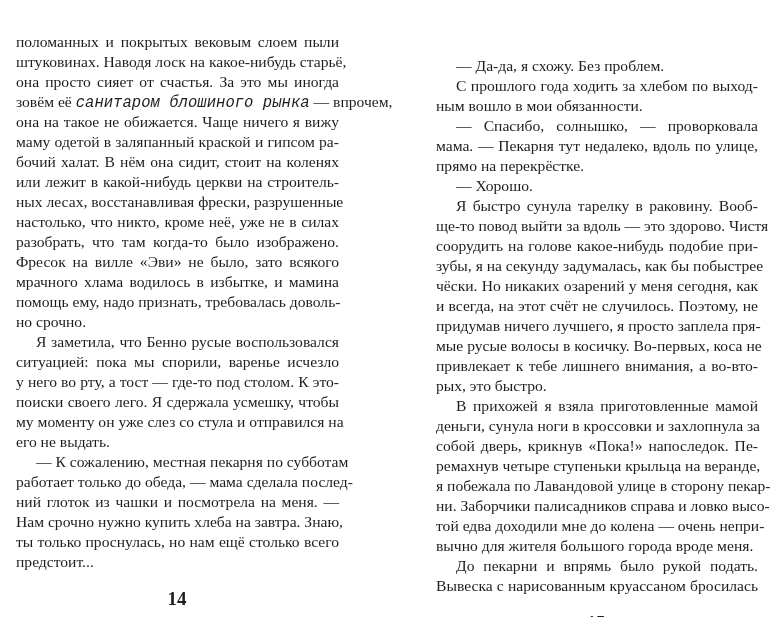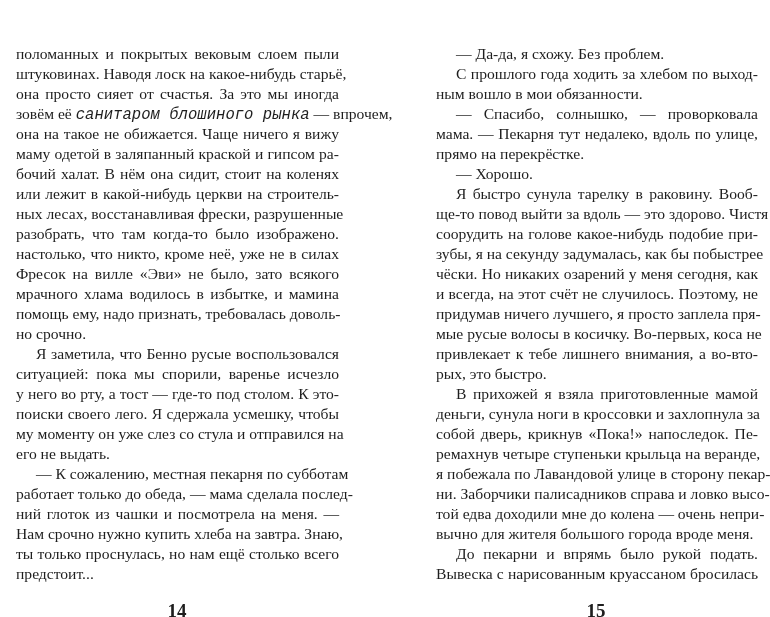--- a/index.html
+++ b/index.html
@@ -1,20 +1,20 @@
 <!DOCTYPE html>
 <html><head>
 <meta charset="utf-8">
 <style>
   html, body { margin: 0; padding: 0; background: #ffffff; }
   body { width: 770px; height: 617px; position: relative; overflow: hidden; }
   .spread { position: relative; width: 770px; height: 617px; background: #ffffff; }
-  .page { position: absolute; top: 12px; height: 509px; }
+  .page { position: absolute; top: 0; height: 509px; }
   .page.left { left: 0; width: 385px; }
-  .page.right { left: 385px; width: 385px; }
+  .page.right { left: 385px; width: 385px; margin-top: 24px; }
   .column {
     position: absolute;
     top: 32px;
     font-family: "Liberation Serif", "DejaVu Serif", serif;
     font-size: 15.6px;
     line-height: 20px;
     color: #1e1e1e;
   }
   .page.left .column { left: 16px; width: 323px; }
   .page.right .column { left: 51px; width: 322px; }
@@ -49,22 +49,22 @@
     <div class="column" id="left-column">
         <span class="line">поломанных и покрытых вековым слоем пыли</span>
         <span class="line">штуковинах. Наводя лоск на какое-нибудь старьё,</span>
         <span class="line">она просто сияет от счастья. За это мы иногда</span>
         <span class="line"><span>зовём её </span><em>санитаром блошиного рынка</em><span> — впрочем,</span></span>
         <span class="line">она на такое не обижается. Чаще ничего я вижу</span>
         <span class="line">маму одетой в заляпанный краской и гипсом ра-</span>
         <span class="line">бочий халат. В нём она сидит, стоит на коленях</span>
         <span class="line">или лежит в какой-нибудь церкви на строитель-</span>
         <span class="line">ных лесах, восстанавливая фрески, разрушенные</span>
+        <span class="line">настолько, что никто, кроме неё, уже не в силах</span>
         <span class="line">разобрать, что там когда-то было изображено.</span>
-        <span class="line">настолько, что никто, кроме неё, уже не в силах</span>
         <span class="line">Фресок на вилле «Эви» не было, зато всякого</span>
         <span class="line">мрачного хлама водилось в избытке, и мамина</span>
         <span class="line">помощь ему, надо признать, требовалась доволь-</span>
         <span class="line last">но срочно.</span>
         <span class="line indent">Я заметила, что Бенно русые воспользовался</span>
         <span class="line">ситуацией: пока мы спорили, варенье исчезло</span>
         <span class="line">у него во рту, а тост — где-то под столом. К это-</span>
         <span class="line">поиски своего лего. Я сдержала усмешку, чтобы</span>
         <span class="line">му моменту он уже слез со стула и отправился на</span>
         <span class="line last">его не выдать.</span>

